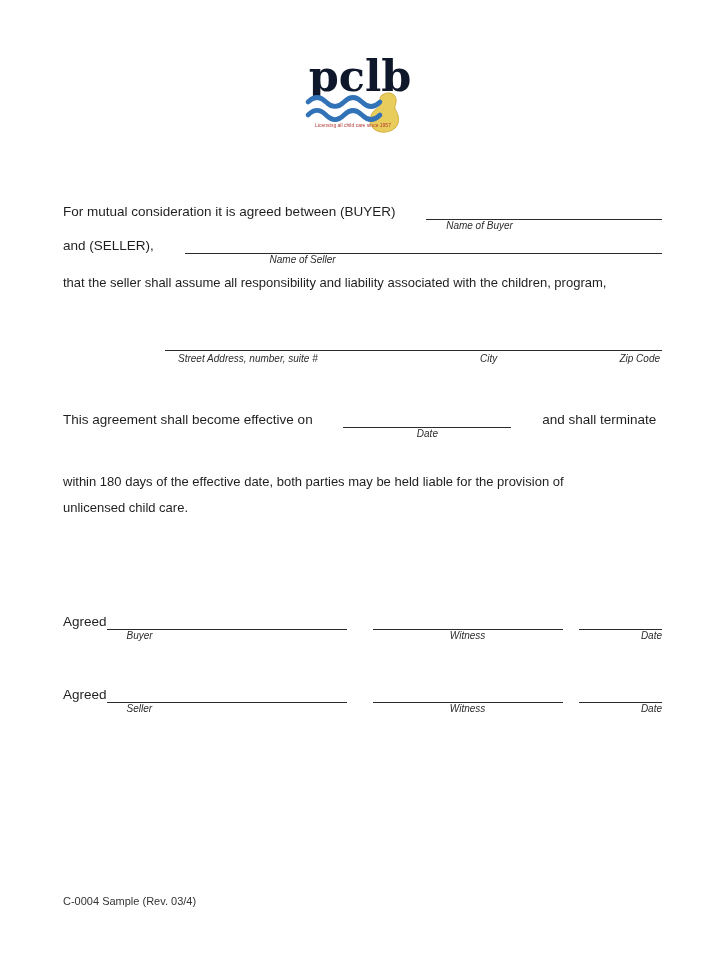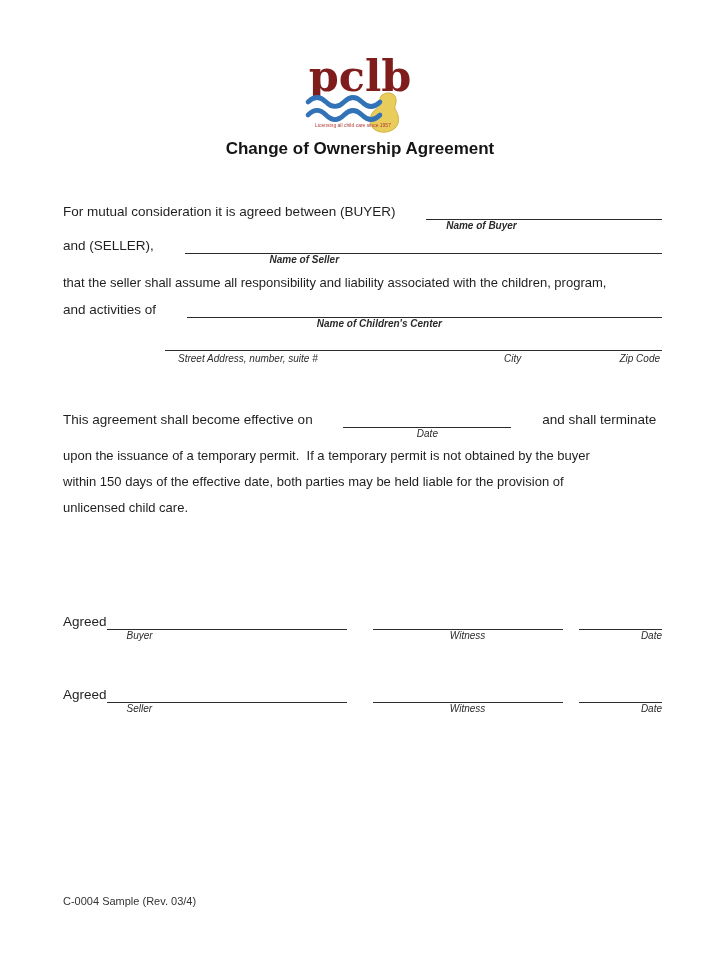--- a/index.html
+++ b/index.html
@@ -7,49 +7,49 @@
   .page {
     position:relative; width:720px; height:957px; margin:0 auto;
     background:#ffffff; overflow:hidden;
     font-family:"Liberation Sans", sans-serif; color:#1f1f1f;
   }
 
   
   .logo { position:absolute; top:56px; left:50%; transform:translateX(-50%);
           width:130px; height:86px; text-align:center; }
   .logo-word { font-family:"DejaVu Serif", serif; font-weight:bold;
-               font-size:43px; line-height:40px; color:#7f1d1d; letter-spacing:0px; }
+               font-size:43px; line-height:40px; color:#0f172a; letter-spacing:0px; }
   .logo-svg { display:block; margin:-7px auto 0 auto; }
   .logo-tagline { position:absolute; top:66px; left:0; right:14px;
                   font-size:5px; line-height:6px; color:#b03a33; }
 
   
   .doc-title { position:absolute; top:139px; left:0; width:100%;
                text-align:center; font-size:17px; font-weight:bold; color:#151515; }
 
   
   .row  { position:absolute; left:63px; right:58px; display:flex;
           align-items:flex-end; font-size:13.5px; line-height:17px;gap:27px; }
   .row .t { white-space:pre; }
   .plain { position:absolute; left:63px; right:58px; font-size:13px;
            line-height:17px; white-space:pre; }
   .blank { position:relative; border-bottom:1.4px solid #2b2b2b; height:15px; }
-  .grow  { flex:1 1 auto;font-weight:bold; }
+  .grow  { flex:1 1 auto; }
   .blank-label { position:absolute; top:100%; margin-top:1px; font-size:10px;
                  line-height:12px; font-style:italic; color:#2b2b2b; white-space:nowrap; }
   .center-label { left:50%; transform:translateX(-50%); }
 
   
   .addr-rule  { position:absolute; left:165px; right:58px; top:350px;
                 border-top:1.4px solid #2b2b2b; }
   .addr-labels { position:absolute; left:165px; right:58px; top:353px; height:14px; }
   .addr-labels span { position:absolute; font-size:10px; font-style:italic;
                       color:#2b2b2b; white-space:nowrap; }
   .addr-street { left:13px; }
-  .addr-city   { left:315px;margin-left:24px; }
+  .addr-city   { left:315px; }
   .addr-zip    { right:2px; }
 
   
   .sig-row { position:absolute; left:63px; right:58px; display:flex;
              align-items:flex-end; font-size:13.5px; line-height:17px;margin-top:28px; }
   .sig-line { position:relative; border-bottom:1.4px solid #2b2b2b; height:15px; }
   .sig-1 { width:240px; }
   .sig-2 { width:190px; }
   .sig-3 { flex:1 1 auto; }
   .sp1 { width:26px; }
@@ -71,63 +71,55 @@
   <div class="logo">
     <div class="logo-word">pclb</div>
     <svg class="logo-svg" width="112" height="48" viewBox="0 0 112 48">
       <path fill="#e9cd5c" stroke="#d3b142" stroke-width="1" d="M78,6 c6,-4 13,-2 14,4 c1,4 -2,7 -1,10 c4,6 5,13 1,18 c-5,6 -16,7 -22,2 c-5,-4 -5,-12 -1,-17 c2,-3 6,-4 7,-7 c0,-4 -1,-7 2,-10 z"></path>
       <path fill="none" stroke="#3273b8" stroke-width="4.6" stroke-linecap="round" d="M4,13 q9,-9 18,0 t18,0 t18,0 t18,0"></path>
       <path fill="none" stroke="#3273b8" stroke-width="4.6" stroke-linecap="round" d="M4,26 q9,-9 18,0 t18,0 t18,0 t18,0"></path>
     </svg>
     <div class="logo-tagline">Licensing all child care since 1957</div>
   </div>
 
-  <div class="doc-title">Change of Ownership Agreement</div>
 
   <div class="row" style="top:203px">
     <span class="t">For mutual consideration it is agreed between (BUYER) </span>
     <span class="blank grow">
       <span class="blank-label" style="left:20px">Name of Buyer</span>
     </span>
   </div>
 
   <div class="row" style="top:237px">
     <span class="t">and (SELLER), </span>
     <span class="blank grow">
       <span class="blank-label" style="left:85px">Name of Seller</span>
     </span>
   </div>
 
   <div class="plain" style="top:274px">that the seller shall assume all responsibility and liability associated with the children, program,</div>
 
-  <div class="row" style="top:301px">
-    <span class="t">and activities of </span>
-    <span class="blank grow">
-      <span class="blank-label" style="left:130px">Name of Children's Center</span>
-    </span>
-  </div>
 
   <div class="addr-rule"></div>
   <div class="addr-labels">
     <span class="addr-street">Street Address, number, suite #</span>
     <span class="addr-city">City</span>
     <span class="addr-zip">Zip Code</span>
   </div>
 
 
   <div class="row" style="top:411px">
     <span class="t">This agreement shall become effective on </span>
     <span class="blank" style="width:168px">
       <span class="blank-label center-label">Date</span>
     </span>
     <span class="t"> and shall terminate</span>
   </div>
 
-  <div class="plain" style="top:447px">upon the issuance of a temporary permit.  If a temporary permit is not obtained by the buyer</div>
-  <div class="plain" style="top:473px">within 150 days of the effective date, both parties may be held liable for the provision of</div>
+  <div class="plain" style="top:473px">within 180 days of the effective date, both parties may be held liable for the provision of</div>
   <div class="plain" style="top:499px">unlicensed child care.</div>
 
   <div class="sig-row" style="top:585px">
     <span class="t">Agreed</span>
     <span class="sig-line sig-1">
       <span class="sig-label lab-left">Buyer</span>
     </span>
     <span class="sp1"></span>
     <span class="sig-line sig-2">
       <span class="sig-label lab-center">Witness</span>

